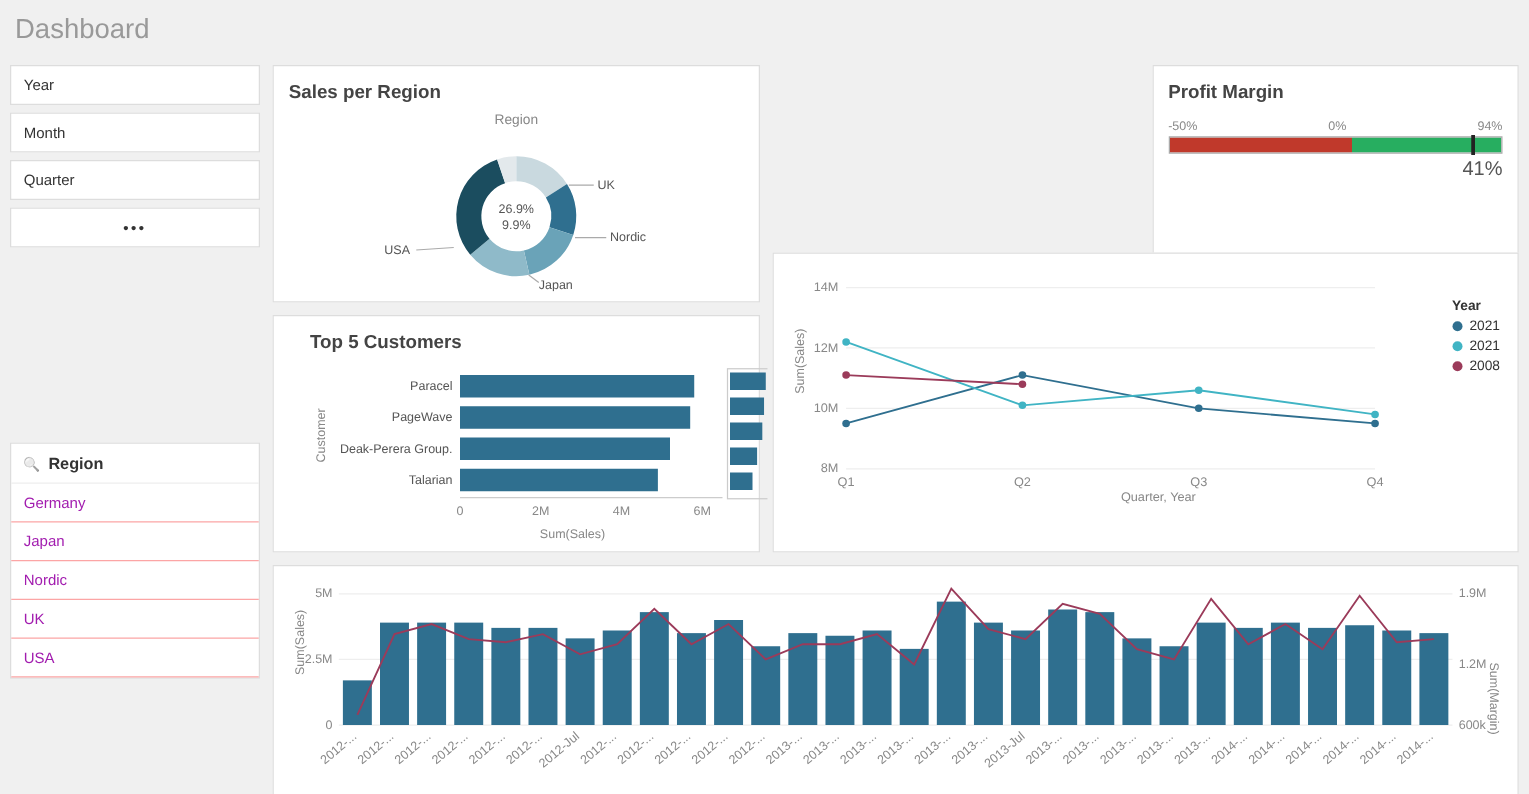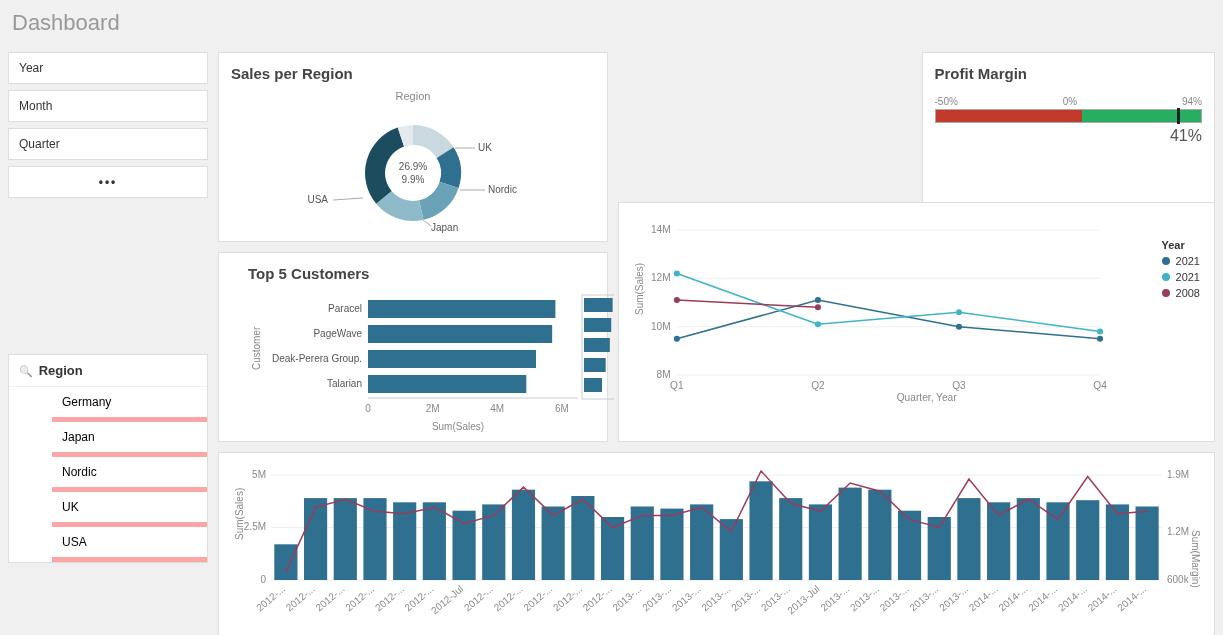--- a/index.html
+++ b/index.html
@@ -5,21 +5,21 @@
     * { box-sizing: border-box; margin: 0; padding: 0; }
     body { font-family: -apple-system, "Segoe UI", Arial, sans-serif; background: #f0f0f0; color: #333; font-size: 13px; }
     .dashboard { display: grid; grid-template-columns: 200px 1fr; gap: 10px; padding: 8px; }
     .page-title { grid-column: 1 / -1; color: #999; font-size: 22px; font-weight: 400; padding: 2px 4px 6px; }
     .sidebar { display: flex; flex-direction: column; gap: 6px; }
     .filter-box { background: #fff; border: 1px solid #ddd; padding: 8px 10px; font-size: 12px; cursor: pointer; }
     .filter-more { text-align: center; font-weight: bold; letter-spacing: 2px; }
     .region-filter { background: #fff; border: 1px solid #ddd; margin-top: 150px; }
     .region-header { display: flex; align-items: center; gap: 6px; padding: 8px 10px; border-bottom: 1px solid #eee; font-weight: 600; }
     .search-icon::before { content: "🔍"; font-size: 11px; filter: grayscale(1); opacity: .6; }
-    .region-item { padding: 8px 10px; font-size: 12px; cursor: pointer; border-bottom: 5px solid #fca5a5; color: #000000; margin-left: 43px; }
+    .region-item { padding: 8px 10px; font-size: 12px; cursor: pointer; border-bottom: 1px solid #fca5a5; color: #a21caf; }
     .main { display: grid; grid-template-columns: 390px 1fr 1fr; grid-template-rows: auto auto auto; gap: 10px; }
     .panel { background: #fff; border: 1px solid #ddd; padding: 12px; position: relative; }
     .panel-title { font-weight: 600; font-size: 15px; color: #444; margin-bottom: 8px; }
     .sales-region { grid-column: 1; grid-row: 1; height: 190px; }
     .top5 { grid-column: 1; grid-row: 2; height: 190px; padding-left: 29px; }
     .total-sales { grid-column: 2; grid-row: 1; height: 140px; text-align: center; }
     .profit { grid-column: 3; grid-row: 1; height: 176px; }
     .quarterly { grid-column: 2 / 4; grid-row: 2; height: 240px; margin-top: -50px; }
     .sales-trend { grid-column: 1 / 4; grid-row: 3; height: 196px; }
     

